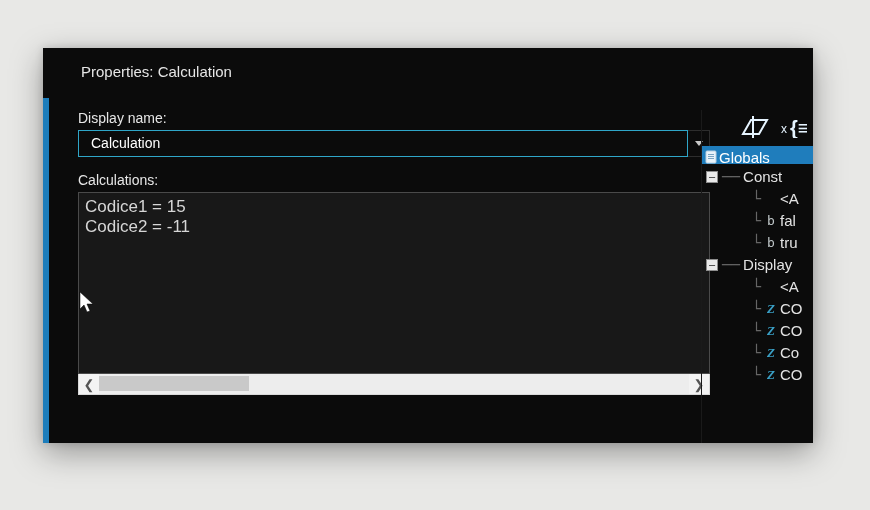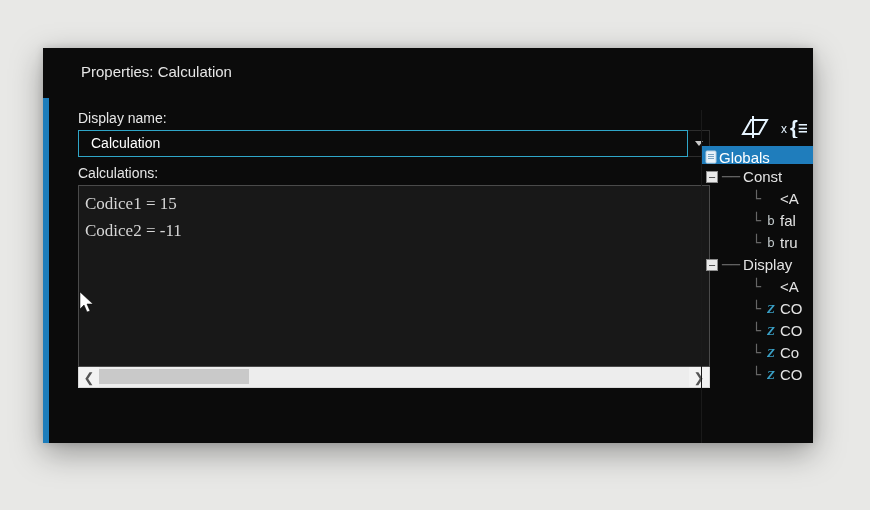--- a/index.html
+++ b/index.html
@@ -73,31 +73,31 @@
     justify-content: center;
     cursor: pointer;
   }
   .dn-dropdown .tri {
     width: 0; height: 0;
     border-left: 4px solid transparent;
     border-right: 4px solid transparent;
     border-top: 5px solid #c8c8c8;
   }
   .calc-label {
-    margin-top: 8px;
+    margin-top: 15px;
   }
   .calc-area {
     width: 100%;
     height: 182px;
     background: #181818;
     border: 1px solid #4a4a4a;
     color: #d6d6d6;
-    font-family: Liberation Serif, serif;
+    font-family: Liberation Sans, sans-serif;
     font-size: 17px;
-    line-height: 27px;
+    line-height: 20px;
     padding: 4px 6px;
     white-space: pre;
     overflow: hidden;
   }
   .hscroll-track {
     width: 100%;
     height: 21px;
     background: #ededed;
     display: flex;
     align-items: stretch;

